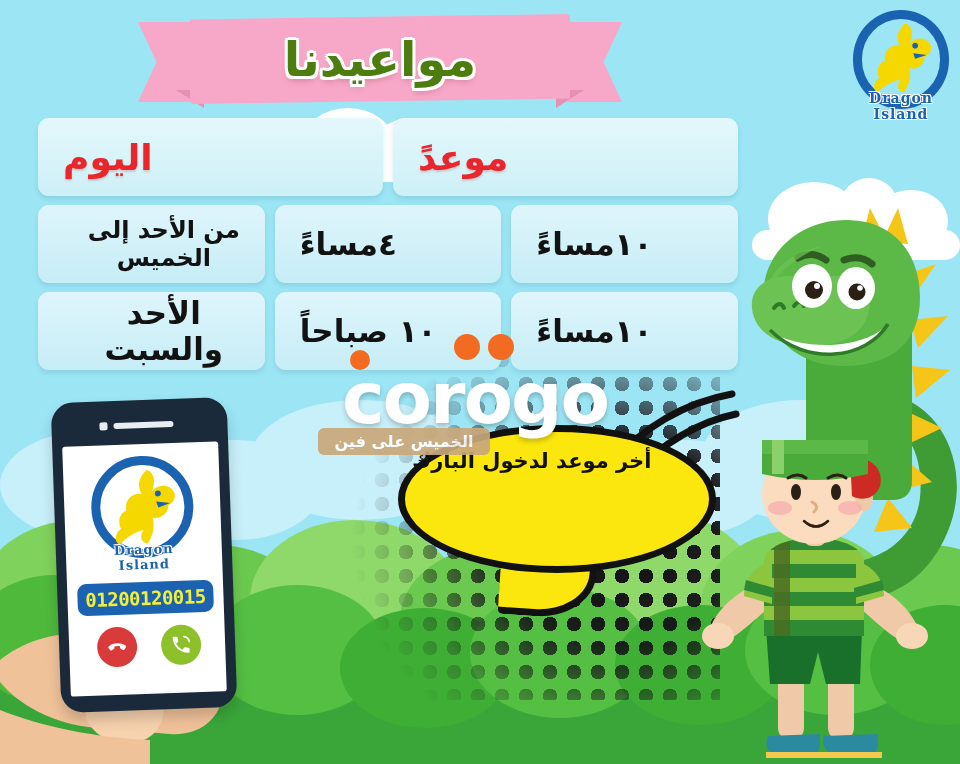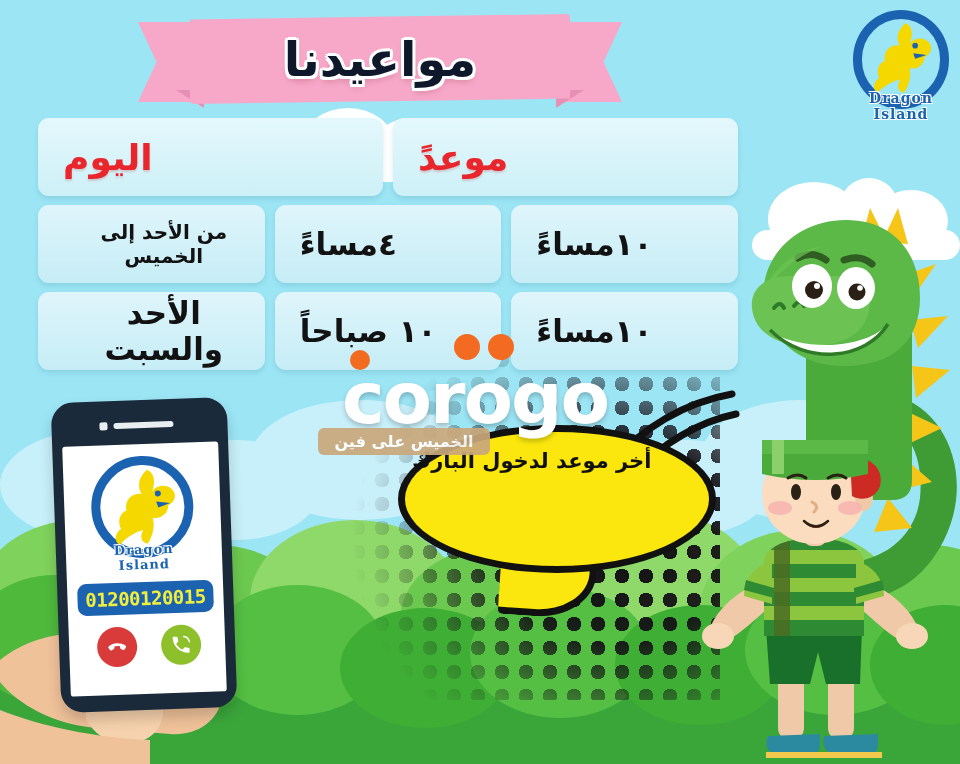--- a/index.html
+++ b/index.html
@@ -41,40 +41,40 @@
   .ribbon .tail-l{position:absolute;left:-14px;top:8px;width:66px;height:80px;background:#f7a8c8;
     clip-path:polygon(0% 0%, 100% 0%, 100% 100%, 0% 100%, 28% 50%);}
   .ribbon .tail-r{position:absolute;right:-14px;top:8px;width:66px;height:80px;background:#f7a8c8;
     clip-path:polygon(0% 0%, 100% 0%, 72% 50%, 100% 100%, 0% 100%);}
   .ribbon .fold-l{position:absolute;left:24px;top:76px;width:28px;height:18px;background:#e790b5;
     clip-path:polygon(0% 0%,100% 0%,100% 100%);}
   .ribbon .fold-r{position:absolute;right:24px;top:76px;width:28px;height:18px;background:#e790b5;
     clip-path:polygon(0% 0%,100% 0%,0% 100%);}
   .ribbon .title{position:absolute;left:0;top:0;width:456px;height:90px;
     display:flex;align-items:center;justify-content:center;
-    font-size:48px;font-weight:bold;color:#0f172a;
+    font-size:48px;font-weight:bold;color:#4d7c0f;
     text-shadow:
       -2.5px -2.5px 0 #fff, 2.5px -2.5px 0 #fff, -2.5px 2.5px 0 #fff, 2.5px 2.5px 0 #fff,
       0 -3px 0 #fff, 0 3px 0 #fff, -3px 0 0 #fff, 3px 0 0 #fff,
       0 5px 6px rgba(140,40,60,.25);
     letter-spacing:0px;
   }
 
   
   .table{position:absolute;left:38px;top:118px;width:700px;}
   .row{display:flex;flex-direction:row-reverse;gap:10px;margin-bottom:9px;}
   .cell{flex:1;height:78px;border-radius:11px;
     display:flex;align-items:center;justify-content:flex-end;text-align:center;
     box-shadow:0 3px 5px rgba(40,110,130,.16);padding-left:25px;}
   .cell.head{background:linear-gradient(#e4f8fc,#cdf0f7);}
   .cell.body{background:linear-gradient(#dff5fb,#c6edf6);}
   .cell.head span{font-size:36px;font-weight:bold;color:#e8262c;
     text-shadow:0 2px 2px rgba(180,60,60,.22);}
   .cell.body span{font-size:31px;font-weight:bold;color:#121212;}
-  .cell.body span.small{font-size:20px;}
+  .cell.body span.small{font-size:24px;}
 
   
   .bubble{position:absolute;left:398px;top:425px;width:318px;height:170px;}
   .bubble .oval{position:absolute;left:0;top:0;width:318px;height:148px;background:#fbe70d;
     border:7px solid #111;border-radius:50%;box-sizing:border-box;}
   .bubble .tail{position:absolute;left:102px;top:118px;width:96px;height:74px;background:#fbe70d;
     border-right:7px solid #111;border-bottom:7px solid #111;box-sizing:border-box;
     border-radius:0 0 62% 6%;transform:rotate(4deg);}
   .bubble .tailcover{position:absolute;left:104px;top:108px;width:92px;height:26px;background:#fbe70d;}
   .bubble .txt{position:absolute;left:14px;top:22px;width:290px;text-align:left;

